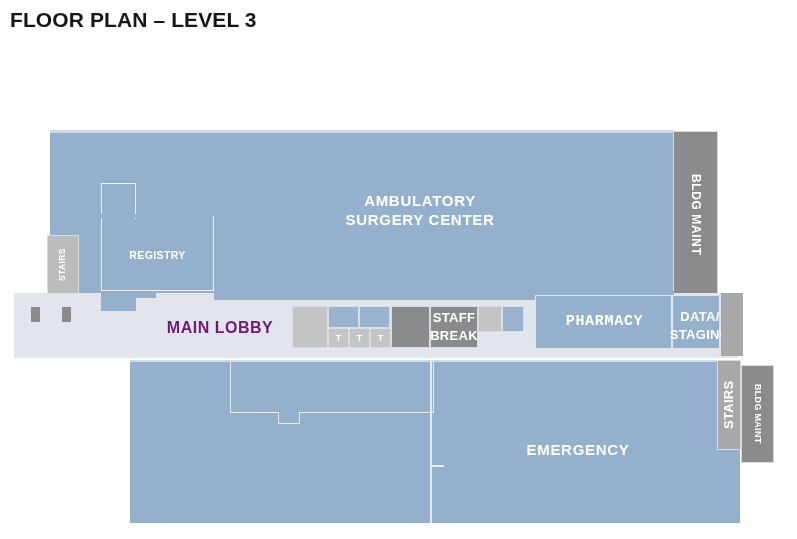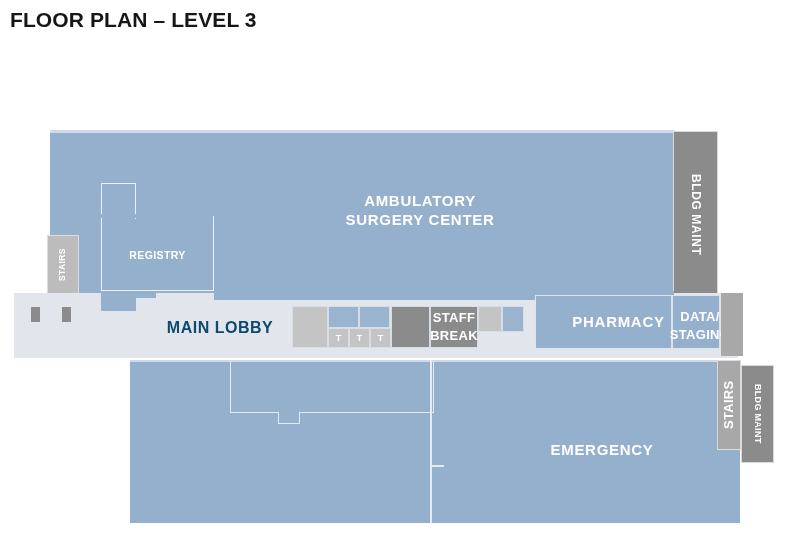--- a/index.html
+++ b/index.html
@@ -78,21 +78,21 @@
     line-height: 1.25;
   }
   .lbl-mid {
     color: #ffffff;
     font-size: 12px;
     font-weight: bold;
     letter-spacing: 0.6px;
     line-height: 1.25;
   }
   .lbl-lobby {
-    color: #0c4a6e;
+    color: #701a75;
     font-size: 16px;
     font-weight: bold;
     letter-spacing: 0.5px;
   }
   .lbl-small {
     color: #ffffff;
     font-size: 8.5px;
     font-weight: bold;
     letter-spacing: 0.4px;
     line-height: 1.3;
@@ -168,41 +168,41 @@
   <div class="shape fill-gray-dark stroke-soft" style="left:391px; top:306px; width:39px; height:42px;"></div>
 
   <div class="shape fill-gray-dark stroke-soft" style="left:430px; top:306px; width:48px; height:42px;"></div>
   <div class="lbl lbl-tiny" style="left:430px; top:312px; width:48px; height:30px;">STAFF
 BREAK</div>
 
   <div class="shape fill-gray-pale stroke-soft" style="left:478px; top:306px; width:24px; height:26px;"></div>
   <div class="shape fill-blue-soft stroke-soft" style="left:502px; top:306px; width:22px; height:26px;"></div>
 
   <div class="shape fill-blue" style="left:535px; top:295px; width:137px; height:54px; border:1.2px solid #dde4ec;"></div>
-  <div class="lbl lbl-major" style="left:550px; top:312px; width:137px; height:20px;">PHARMACY</div>
+  <div class="lbl lbl-major" style="left:536px; top:312px; width:137px; height:20px;font-family:Liberation Mono, monospace;">PHARMACY</div>
 
   <div class="shape fill-blue" style="left:672px; top:295px; width:48px; height:54px; border:1.2px solid #dde4ec;"></div>
   <div class="lbl lbl-tiny" style="left:672px; top:313px; width:56px; height:26px;">DATA/
 STAGING</div>
 
   <div class="shape fill-gray-mid" style="left:721px; top:293px; width:22px; height:63px;"></div>
 
   <div class="shape fill-blue" style="left:130px; top:360px; width:610px; height:163px;"></div>
   <div class="shape" style="left:130px; top:360px; width:610px; height:2px; background:#cfdae6;"></div>
 
   <div class="shape" style="left:230px; top:361px; width:204px; height:52px;
               border:1.4px solid #e4eaf1; border-top:none;"></div>
   <div class="shape" style="left:278px; top:412px; width:22px; height:12px;
               border:1.4px solid #e4eaf1; border-top:none; background:#94b0cc;"></div>
 
 
   <div class="shape" style="left:430px; top:360px; width:2px; height:107px; background:#e4eaf1;"></div>
   <div class="shape" style="left:430px; top:465px; width:2px; height:58px; background:#e4eaf1;"></div>
   <div class="shape" style="left:430px; top:465px; width:14px; height:2px; background:#e4eaf1;"></div>
-  <div class="lbl lbl-major" style="left:512px; top:440px; width:180px; height:20px;">EMERGENCY</div>
+  <div class="lbl lbl-major" style="left:488px; top:440px; width:180px; height:20px;">EMERGENCY</div>
 
   <div class="shape fill-gray-mid" style="left:717px; top:360px; width:24px; height:90px; border:1px solid #dcdcdc;"></div>
   <div class="lbl lbl-tiny rot-up" style="left:717px; top:360px; width:24px; height:90px;">STAIRS</div>
 
   <div class="shape fill-gray-dark" style="left:741px; top:365px; width:33px; height:98px; border:1px solid #d9d9d9;"></div>
   <div class="lbl lbl-tiny rot-down" style="left:741px; top:372px; width:33px; height:84px; font-size:9px;">BLDG MAINT</div>
 
 </div>
 
 </body></html>

